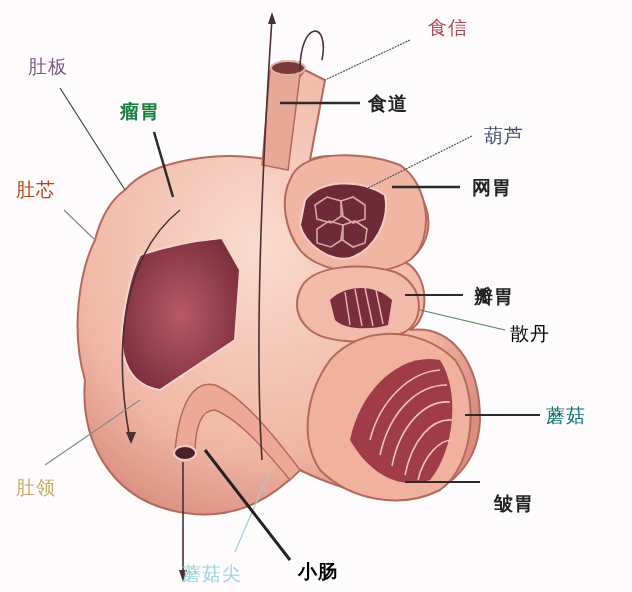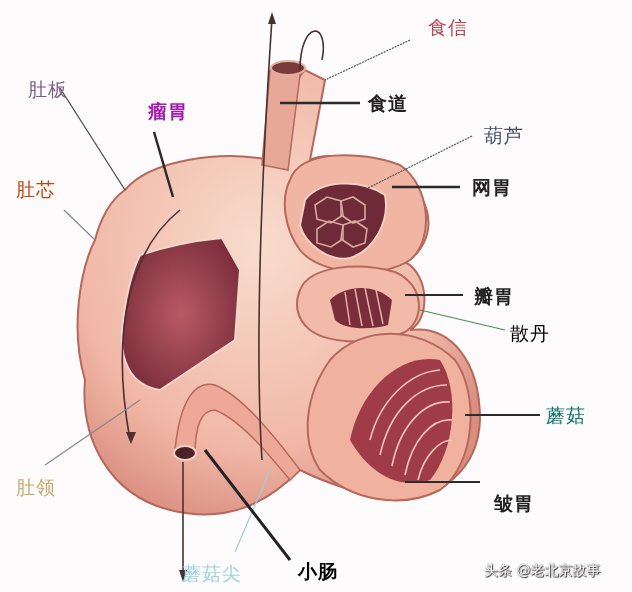--- a/index.html
+++ b/index.html
@@ -97,27 +97,26 @@
       <line x1="480" y1="482" x2="405" y2="482" stroke="#2b2b2b" stroke-width="2"></line>
       <line x1="45" y1="465" x2="140" y2="400" stroke="#888"></line>
       <line x1="235" y1="552" x2="270" y2="470" stroke="#9ad0d8"></line>
       <line x1="290" y1="560" x2="205" y2="450" stroke="#222" stroke-width="3"></line>
     </g>
   </svg>
 
   
   <span class="lbl" style="left:428px;top:16px;color:#b44a55;">食信</span>
   <span class="lbl bold" style="left:368px;top:92px;color:#222;">食道</span>
-  <span class="lbl" style="left:28px;top:55px;color:#7a5a86;margin-top:23px;">肚板</span>
-  <span class="lbl bold" style="left:120px;top:100px;color:#a21caf;margin-left:28px;">瘤胃</span>
+  <span class="lbl" style="left:28px;top:55px;color:#7a5a86;">肚板</span>
+  <span class="lbl bold" style="left:120px;top:100px;color:#15803d;">瘤胃</span>
   <span class="lbl" style="left:16px;top:178px;color:#c2410c;">肚芯</span>
   <span class="lbl" style="left:484px;top:124px;color:#3f4d6a;">葫芦</span>
   <span class="lbl bold" style="left:472px;top:176px;color:#222;">网胃</span>
   <span class="lbl bold" style="left:474px;top:285px;color:#222;">瓣胃</span>
   <span class="lbl" style="left:510px;top:322px;color:#000000;">散丹</span>
   <span class="lbl" style="left:546px;top:404px;color:#0f766e;">蘑菇</span>
   <span class="lbl bold" style="left:494px;top:492px;color:#222;">皱胃</span>
   <span class="lbl" style="left:16px;top:476px;color:#c9a86a;">肚领</span>
   <span class="lbl" style="left:182px;top:562px;color:#9ad6dd;">蘑菇尖</span>
   <span class="lbl bold" style="left:298px;top:560px;color:#000000;">小肠</span>
 
-  <span class="wm" style="left:484px;top:562px;">头条 @老北京故事</span>
 </div>
 
 </body></html>

